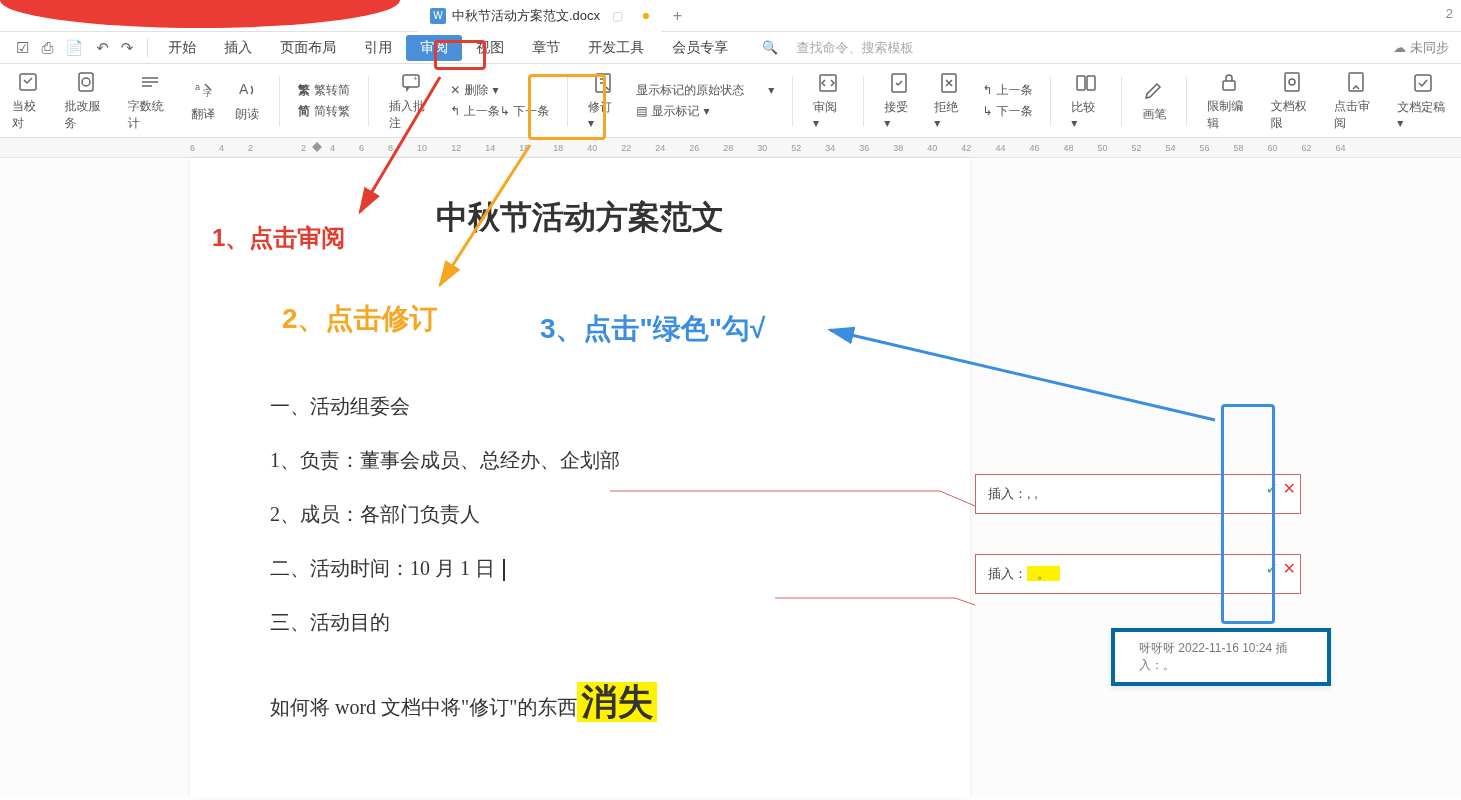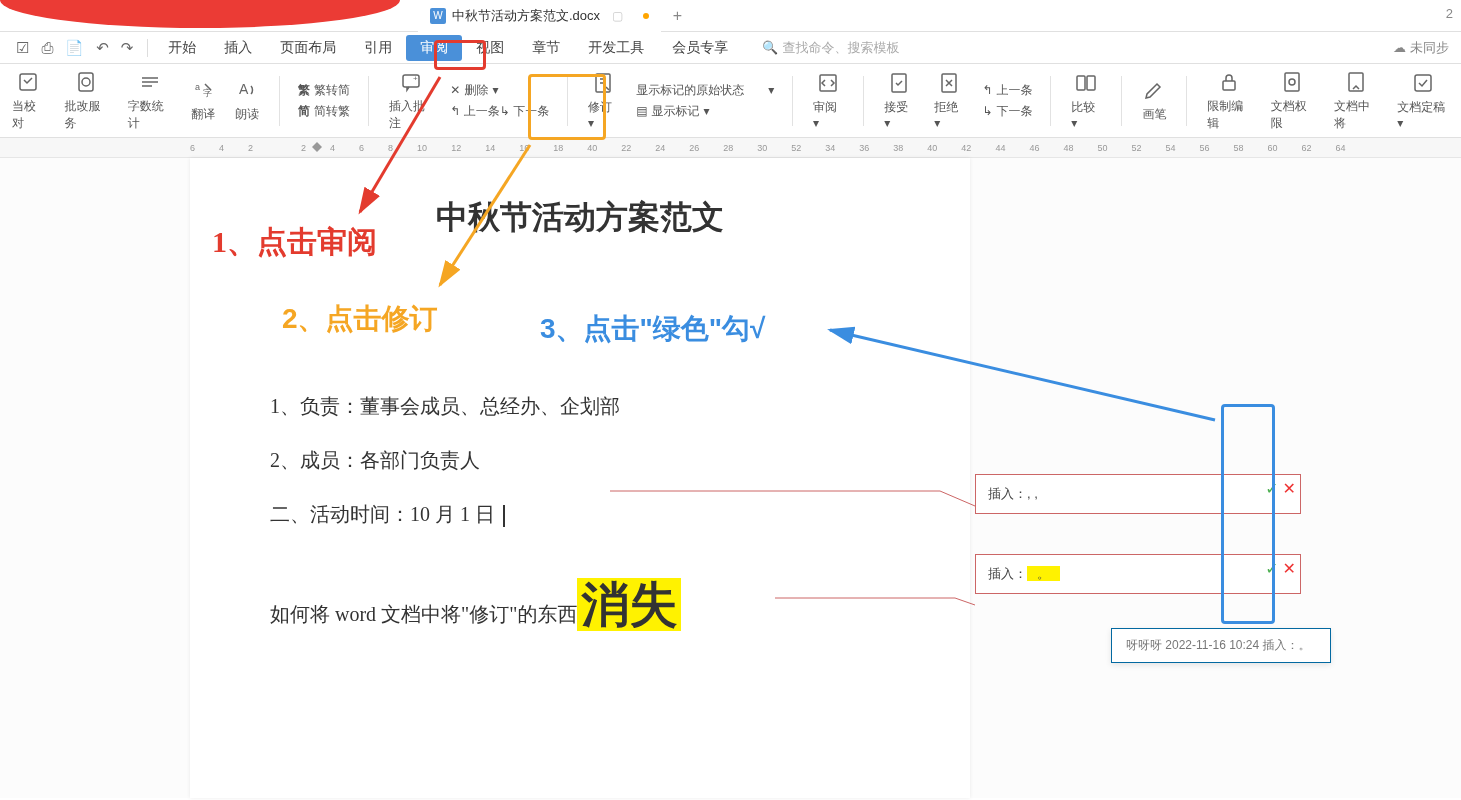--- a/index.html
+++ b/index.html
@@ -38,45 +38,45 @@
 .ruler { height: 20px; background: #f7f7f7; border-bottom: 1px solid #e6e6e6; position: relative; font-size: 9px; color: #999; padding-left: 190px; display: flex; align-items: center; overflow: hidden; }
 .ruler-ticks { display: flex; gap: 24px; }
 .ruler-marker { position: absolute; left: 312px; top: 2px; width: 10px; height: 14px; }
 
 
 .doc-area { position: relative; height: 640px; background: #fcfcfc; display: flex; }
 .left-pane { width: 190px; }
 .page { width: 780px; background: white; box-shadow: 0 0 4px rgba(0,0,0,0.08); position: relative; padding: 30px 80px; font-family: "SimSun", serif; }
 .doc-title { text-align: center; font-size: 32px; font-weight: bold; color: #333; margin-bottom: 20px; margin-top: 8px; }
 .doc-line { font-size: 20px; color: #333; margin: 18px 0; line-height: 1.8; }
-.highlight-text { background: #fff200; font-size: 48px; font-weight: bold; padding: 0 4px; }
+.highlight-text { background: #fff200; font-size: 36px; font-weight: bold; padding: 0 4px; }
 .cursor-line { display: inline-block; width: 2px; height: 22px; background: #333; vertical-align: middle; margin-left: 8px; }
 
 
 .anno { position: absolute; font-weight: bold; }
-.anno-1 { color: #e33b2e; font-size: 30px; left: 212px; top: 222px; font-family: Liberation Serif, serif; }
+.anno-1 { color: #e33b2e; font-size: 24px; left: 212px; top: 222px; }
 .anno-2 { color: #f5a623; font-size: 28px; left: 282px; top: 292px; margin-top: 8px; }
 .anno-3 { color: #3a8de0; font-size: 28px; left: 540px; top: 310px; }
 
 
 .hl-box-red { position: absolute; border: 3px solid #e33b2e; border-radius: 4px; left: 434px; top: 40px; width: 52px; height: 30px; pointer-events: none; z-index: 10; }
 .hl-box-orange { position: absolute; border: 3px solid #f5a623; border-radius: 4px; left: 528px; top: 74px; width: 78px; height: 66px; pointer-events: none; z-index: 10; }
 .hl-box-blue { position: absolute; border: 3px solid #3a8de0; border-radius: 4px; right: 186px; top: 404px; width: 54px; height: 220px; pointer-events: none; z-index: 10; }
 
 
 .arrow { position: absolute; pointer-events: none; z-index: 8; }
 
 
 .comment-pane { position: absolute; right: 160px; top: 474px; width: 326px; }
 .comment-box { border: 1px solid #c66; background: white; padding: 10px 12px; font-size: 13px; color: #444; margin-bottom: 40px; position: relative; }
 .comment-actions { position: absolute; right: 4px; top: 4px; display: flex; gap: 4px; }
 .check { color: #4caf50; font-size: 16px; cursor: pointer; }
 .cross { color: #e33; font-size: 16px; cursor: pointer; }
 .yellow-hl { background: #fff200; padding: 0 10px; }
-.tooltip-box { position: absolute; right: 130px; top: 628px; width: 220px; border: 1px solid #0369a1; background: white; padding: 8px 14px; font-size: 12px; color: #777; box-shadow: 0 2px 6px rgba(0,0,0,0.1); }
+.tooltip-box { position: absolute; right: 130px; top: 628px; width: 220px; border: 4px solid #0369a1; background: white; padding: 8px 24px; font-size: 12px; color: #777; box-shadow: 0 2px 6px rgba(0,0,0,0.1); }
 
 svg.ico-svg { stroke: #666; stroke-width: 1.5; fill: none; }
 </style>
 </head>
 <body>
 
 <div class="red-blob"></div>
 
 <div class="titlebar">
   <div style="width:418px"></div>
@@ -103,21 +103,21 @@
   <div class="menu-item">插入</div>
   <div class="menu-item">页面布局</div>
   <div class="menu-item">引用</div>
   <div class="menu-item highlighted">审阅</div>
   <div class="menu-item">视图</div>
   <div class="menu-item">章节</div>
   <div class="menu-item">开发工具</div>
   <div class="menu-item">会员专享</div>
   <div class="search-area">
     <span>🔍</span>
-    <span style="margin-left:4px">查找命令、搜索模板</span>
+    <span style="margin-left:18px">查找命令、搜索模板</span>
   </div>
   <div class="sync-status">
     <span>☁</span>
     <span>未同步</span>
   </div>
 </div>
 
 <div class="toolbar">
   <div class="tool-btn">
     <div class="ico">
@@ -291,21 +291,21 @@
       </div>
     <span>文档权限</span>
   </div>
   <div class="tool-btn">
     <div class="ico">
         <svg class="ico-svg" viewBox="0 0 24 24">
           <rect x="5" y="3" width="14" height="18" rx="1"></rect>
           <path d="M9 19l3-3 3 3"></path>
         </svg>
       </div>
-    <span>文档中将</span>
+    <span>点击审阅</span>
   </div>
   <div class="tool-btn">
     <div class="ico">
         <svg class="ico-svg" viewBox="0 0 24 24">
           <rect x="4" y="4" width="16" height="16" rx="2"></rect>
           <path d="M8 12l3 3 5-6"></path>
         </svg>
       </div>
     <span><span>文档定稿</span> ▾</span>
   </div>
@@ -358,23 +358,25 @@
         <path d="M0 7l5-5 5 5-5 5z" fill="#999"></path>
       </svg>
   </div>
 </div>
 
 <div class="doc-area">
   <div class="left-pane"></div>
   <div class="page">
     <div class="doc-title">中秋节活动方案范文</div>
     <div style="height:110px"></div>
+    <div class="doc-line">一、活动组委会</div>
     <div class="doc-line">1、负责：董事会成员、总经办、企划部</div>
     <div class="doc-line">2、成员：各部门负责人</div>
     <div class="doc-line"><span>二、活动时间：10 月 1 日</span><span class="cursor-line"></span></div>
+    <div class="doc-line">三、活动目的</div>
     <div class="doc-line" style="margin-top:30px"><span>如何将 word 文档中将"修订"的东西</span><span class="highlight-text">消失</span></div>
 
   </div>
 </div>
 
 <div class="anno anno-1">1、点击审阅</div>
 <div class="anno anno-2">2、点击修订</div>
 <div class="anno anno-3">3、点击"绿色"勾√</div>
 
 <svg class="arrow" style="left:340px;top:72px;width:120px;height:150px">

